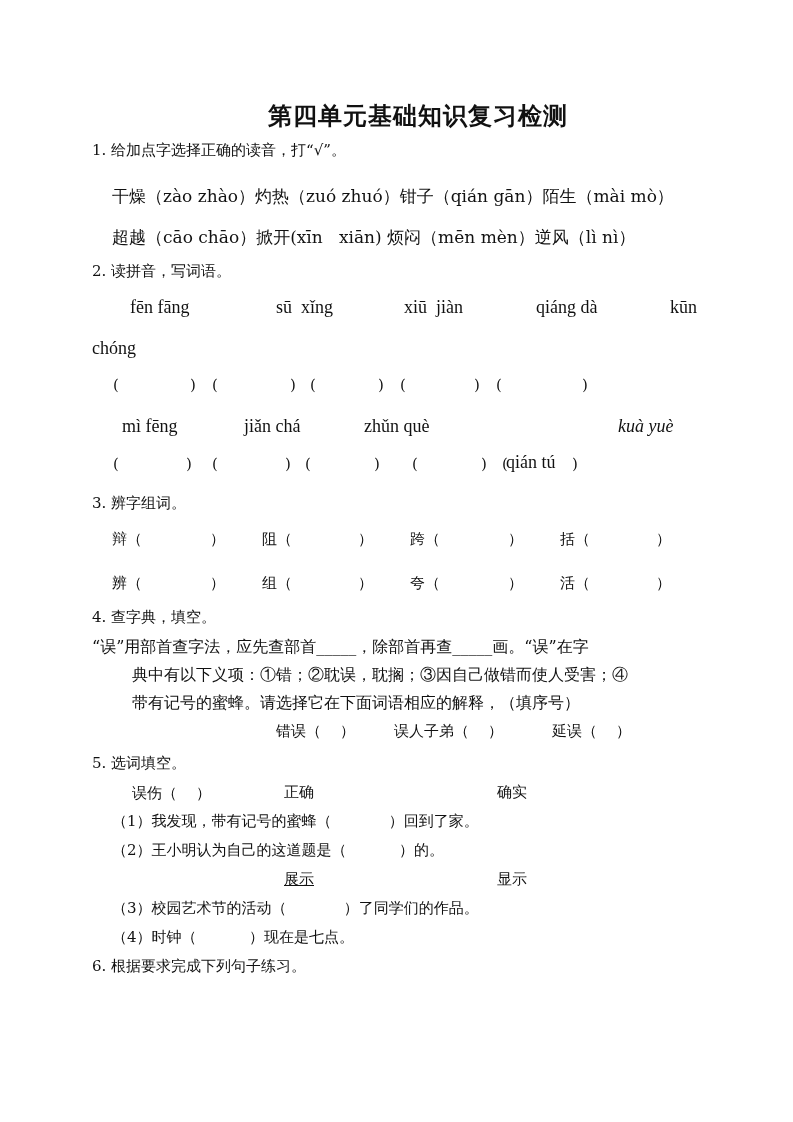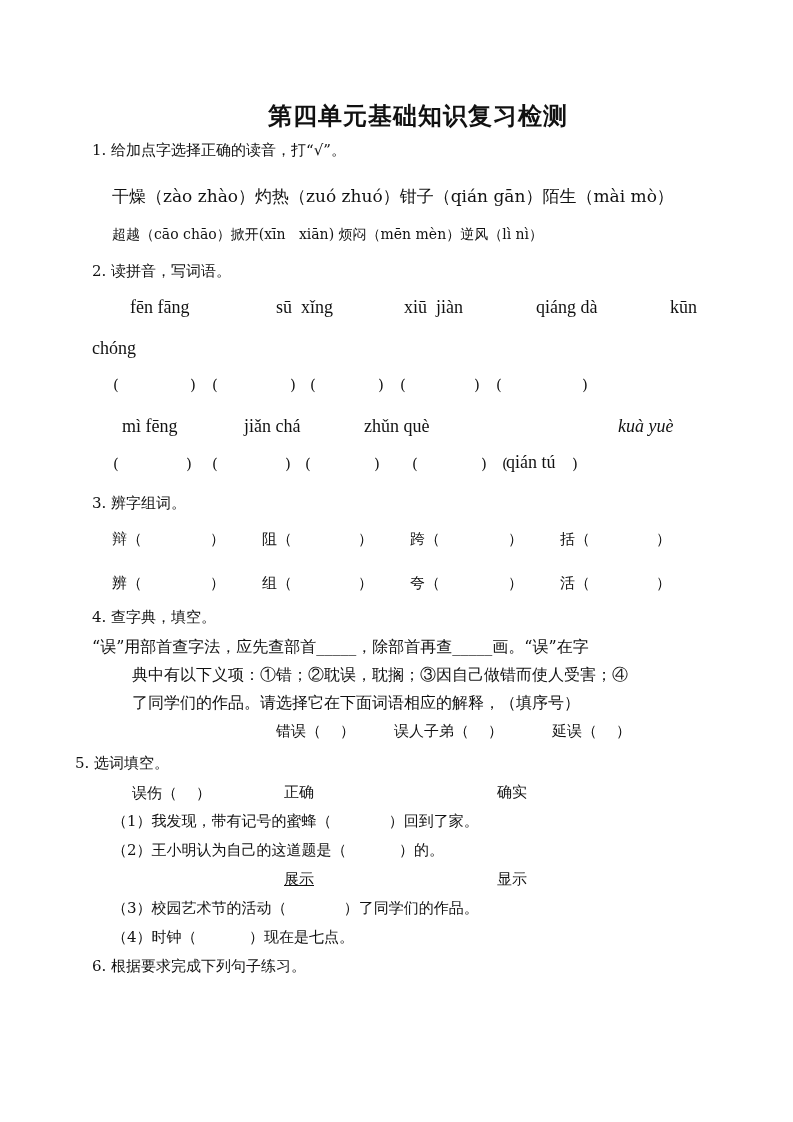--- a/index.html
+++ b/index.html
@@ -12,21 +12,21 @@
     .py { font-family: "Liberation Serif", "DejaVu Serif", serif; font-size: 18px; }
     .paren { font-size: 15px; }
   </style>
 </head>
 <body>
 
 <div class="abs title" style="left:268px; top:100px;">第四单元基础知识复习检测</div>
 
 <div class="abs q" style="left:92px; top:141px;">1. 给加点字选择正确的读音，打“√”。</div>
 <div class="abs t" style="left:112px; top:185px; font-size:17px;">干燥（zào zhào）灼热（zuó zhuó）钳子（qián gān）陌生（mài mò）</div>
-<div class="abs t" style="left:112px; top:226px; font-size:14px;">超越（cāo chāo）掀开(xīn   xiān) 烦闷（mēn mèn）逆风（lì nì）</div>
+<div class="abs t" style="left:112px; top:226px; font-size:17px;">超越（cāo chāo）掀开(xīn   xiān) 烦闷（mēn mèn）逆风（lì nì）</div>
 
 <div class="abs q" style="left:92px; top:262px;">2. 读拼音，写词语。</div>
 <div class="abs py" style="left:130px; top:297px;">fēn fāng</div>
 <div class="abs py" style="left:276px; top:297px;">sū  xǐng</div>
 <div class="abs py" style="left:404px; top:297px;">xiū  jiàn</div>
 <div class="abs py" style="left:536px; top:297px;">qiáng dà</div>
 <div class="abs py" style="left:670px; top:297px;">kūn</div>
 <div class="abs py" style="left:92px; top:338px;">chóng</div>
 
 <div class="abs paren" style="left:113px; top:376px;"><span>(</span></div>
@@ -72,27 +72,27 @@
 <div class="abs q" style="left:262px; top:574px;">组（</div>
 <div class="abs q" style="left:358px; top:574px;">）</div>
 <div class="abs q" style="left:410px; top:574px;">夸（</div>
 <div class="abs q" style="left:508px; top:574px;">）</div>
 <div class="abs q" style="left:560px; top:574px;">活（</div>
 <div class="abs q" style="left:656px; top:574px;">）</div>
 
 <div class="abs q" style="left:92px; top:608px;">4. 查字典，填空。</div>
 <div class="abs q" style="left:92px; top:637px; font-size:16px;">“误”用部首查字法，应先查部首_____，除部首再查_____画。“误”在字</div>
 <div class="abs q" style="left:132px; top:665px; font-size:16px;">典中有以下义项：①错；②耽误，耽搁；③因自己做错而使人受害；④</div>
-<div class="abs q" style="left:132px; top:693px; font-size:16px;">了同学们的作品。请选择它在下面词语相应的解释，（填序号）</div>
+<div class="abs q" style="left:132px; top:693px; font-size:16px;">带有记号的蜜蜂。请选择它在下面词语相应的解释，（填序号）</div>
 <div class="abs q" style="left:132px; top:744px;margin-top:40px;">误伤（    ）</div>
 <div class="abs q" style="left:262px; top:722px;margin-left:14px;">错误（    ）</div>
 <div class="abs q" style="left:394px; top:722px;">误人子弟（    ）</div>
 <div class="abs q" style="left:552px; top:722px;">延误（    ）</div>
 
-<div class="abs q" style="left:75px; top:754px;text-align:right;">5. 选词填空。</div>
+<div class="abs q" style="left:92px; top:754px;text-align:right;">5. 选词填空。</div>
 <div class="abs q" style="left:284px; top:783px;">正确</div>
 <div class="abs q" style="left:497px; top:783px;">确实</div>
 <div class="abs q" style="left:112px; top:812px;">（1）我发现，带有记号的蜜蜂（            ）回到了家。</div>
 <div class="abs q" style="left:112px; top:841px;">（2）王小明认为自己的这道题是（           ）的。</div>
 <div class="abs q" style="left:284px; top:870px;text-decoration:underline;">展示</div>
 <div class="abs q" style="left:497px; top:870px;">显示</div>
 <div class="abs q" style="left:112px; top:899px;">（3）校园艺术节的活动（            ）了同学们的作品。</div>
 <div class="abs q" style="left:112px; top:928px;">（4）时钟（           ）现在是七点。</div>
 
 <div class="abs q" style="left:92px; top:957px;">6. 根据要求完成下列句子练习。</div>

